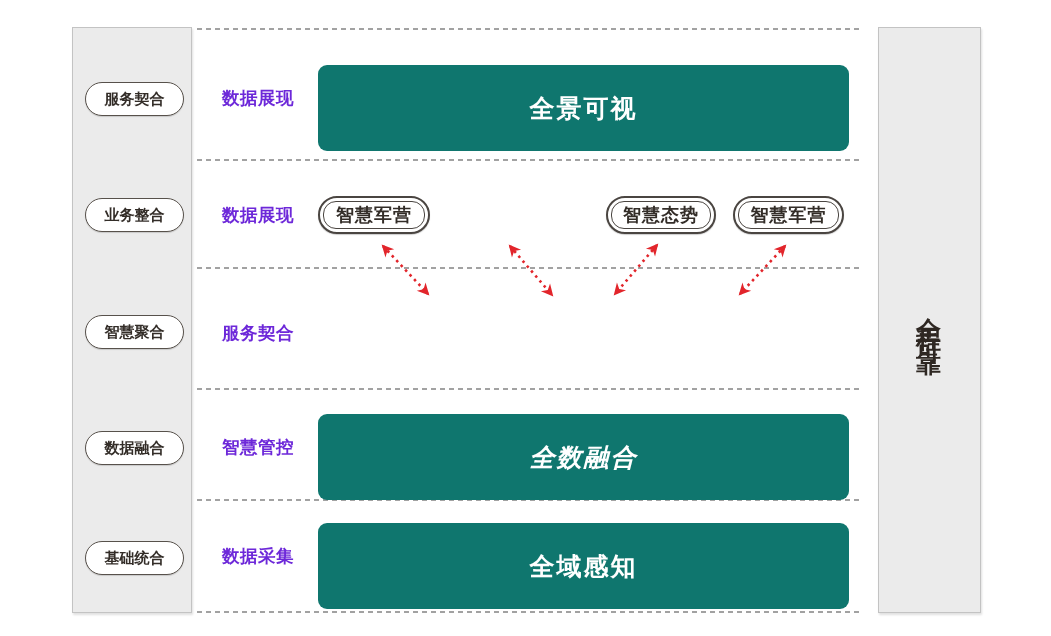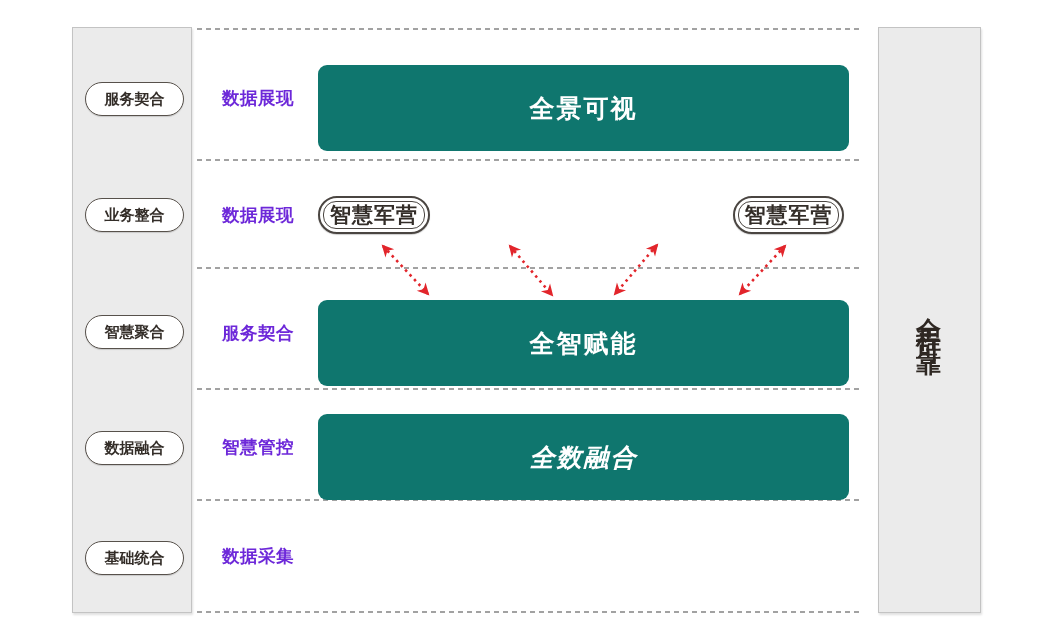--- a/index.html
+++ b/index.html
@@ -66,21 +66,21 @@
     position: absolute; top: 196px; height: 38px;
     background: #ffffff;
     border: 2px solid #4a4541; border-radius: 19px;
     padding: 3px;
     box-shadow: 0 1px 1px rgba(0,0,0,0.2);
   }
   .app-pill-inner {
     width: 100%; height: 100%;
     border: 1.5px solid #4a4541; border-radius: 13px;
     display: flex; align-items: center; justify-content: center;
-    font-size: 21px; font-weight: 700; color: #332d28;
+    font-size: 18px; font-weight: 700; color: #332d28;
     letter-spacing: 1px;
   }
 
   .arrows-svg { position: absolute; left: 0; top: 0; pointer-events: none; }
 </style>
 </head>
 <body>
 
 <div class="canvas">
 
@@ -113,25 +113,28 @@
   <div class="dotline" style="top:499px;"></div>
   <div class="dotline" style="top:611px;"></div>
 
   <div class="row-label" style="top:86px;">数据展现</div>
   <div class="row-label" style="top:203px;">数据展现</div>
   <div class="row-label" style="top:321px;">服务契合</div>
   <div class="row-label" style="top:435px;">智慧管控</div>
   <div class="row-label" style="top:544px;">数据采集</div>
 
   <div class="layer-bar" style="top:65px;">全景可视</div>
-  <div class="layer-bar" style="top:300px;">全智赋能</div>
   <div class="layer-bar" style="top:414px;font-style:italic;">全数融合</div>
+  <div class="layer-bar" style="top:523px;">全域感知</div>
 
   <div class="app-pill" style="left:318px; width:112px;">
     <div class="app-pill-inner">智慧军营</div>
+  </div>
+  <div class="app-pill" style="left:606px; width:110px;">
+    <div class="app-pill-inner">智慧态势</div>
   </div>
   <div class="app-pill" style="left:733px; width:111px;">
     <div class="app-pill-inner">智慧军营</div>
   </div>
 
   <svg class="arrows-svg" width="1051" height="636" viewBox="0 0 1051 636">
     <defs>
       <marker id="ah" markerUnits="userSpaceOnUse" markerWidth="14" markerHeight="14" refX="11" refY="7" orient="auto-start-reverse">
         <path d="M1,1 L13,7 L1,13 L4.5,7 Z" fill="#e2252b"></path>
       </marker>

